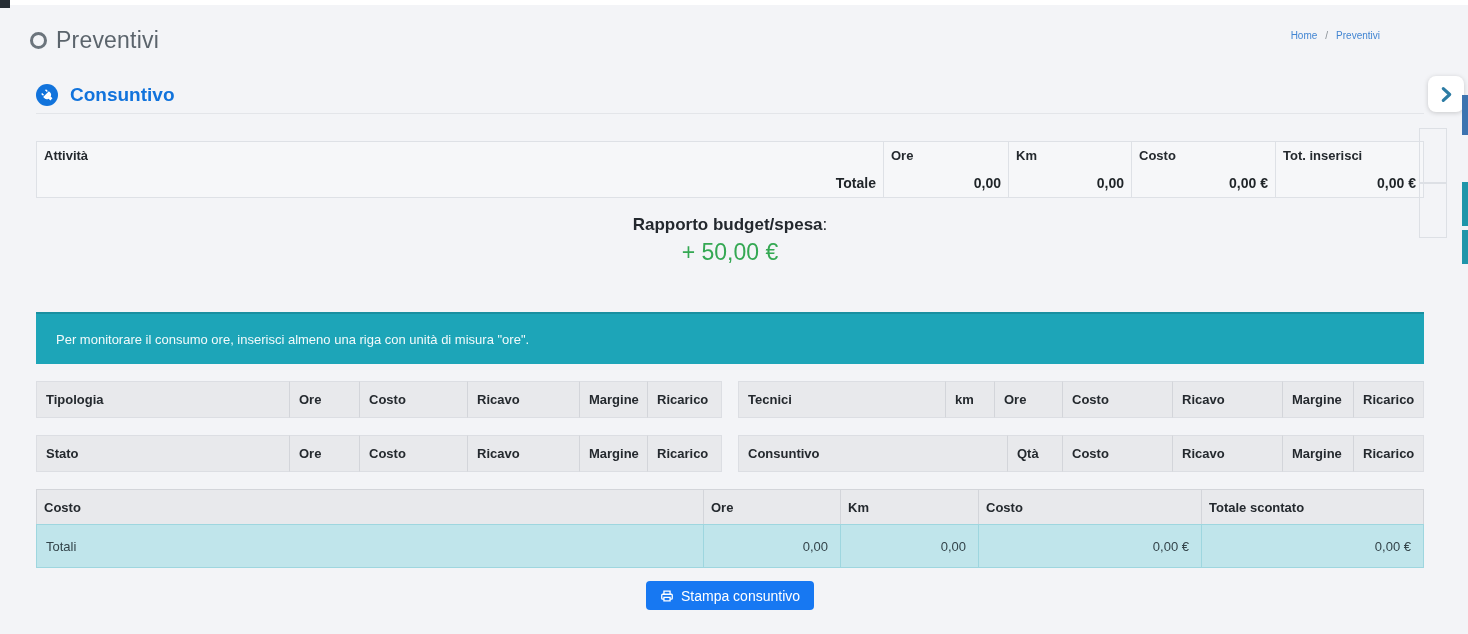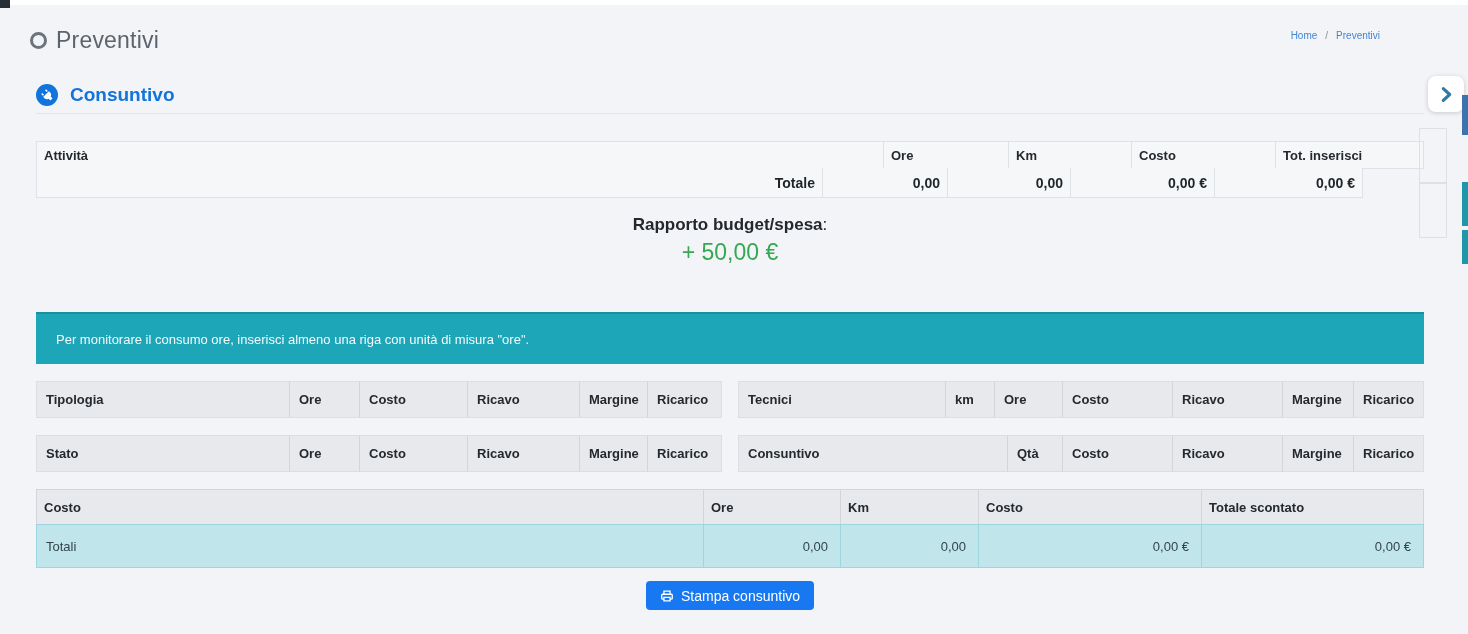--- a/index.html
+++ b/index.html
@@ -112,21 +112,21 @@
   <div class="head-divider"></div>
 
   <div class="trow att-head">
     <div class="tcell" style="width:848px">Attività</div>
     <div class="tcell" style="width:125px">Ore</div>
     <div class="tcell" style="width:123px">Km</div>
     <div class="tcell" style="width:144px">Costo</div>
     <div class="tcell" style="width:148px">Tot. inserisci</div>
   </div>
   <div class="trow att-body">
-    <div class="tcell" style="width:787px">Totale</div>
+    <div class="tcell" style="width:848px">Totale</div>
     <div class="tcell" style="width:125px">0,00</div>
     <div class="tcell" style="width:123px">0,00</div>
     <div class="tcell" style="width:144px">0,00 €</div>
     <div class="tcell" style="width:148px">0,00 €</div>
   </div>
 
   <div class="budget-label"><b>Rapporto budget/spesa</b><span>:</span></div>
   <div class="budget-value">+ 50,00 €</div>
 
   <div class="info-banner">

